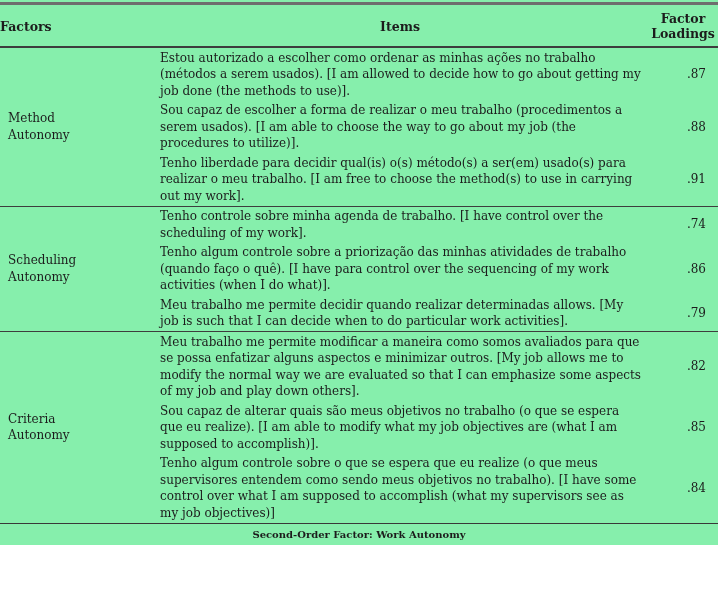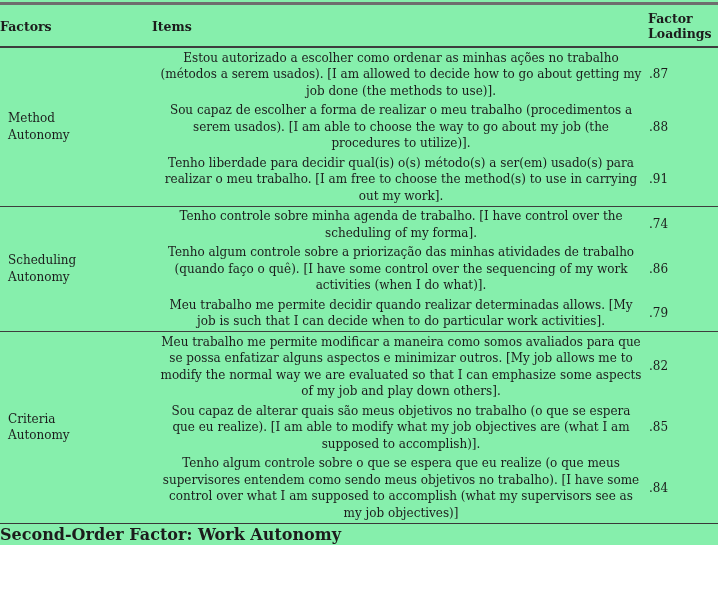--- a/index.html
+++ b/index.html
@@ -33,50 +33,51 @@
   
   tr.header-row th {
     border-bottom: 2px solid #3d3d3d;
     font-weight: bold;
     font-size: 12.5px;
     line-height: 15px;
     padding: 6px 0 5px 0;
     vertical-align: middle;
   }
   th.h-factors { text-align: left; padding-left: 8px; }
-  th.h-items   { text-align: left; padding-left: 8px; }
-  th.h-loadings{ text-align: left; padding-right: 10px; }
+  th.h-items   { text-align: center; padding-left: 8px; }
+  th.h-loadings{ text-align: center; padding-right: 10px; }
 
   
   tr.sec-first > td { border-top: 1.5px solid #3d3d3d; }
   td.factor-cell {
     vertical-align: middle;
     padding-left: 8px;
   }
   td.factor-cell .factor-label {
     display: block;
     width: 92px;
   }
   td.item-cell {
     padding: 1.5px 6px 1.5px 8px;
     vertical-align: middle;
-    text-align: center;
+    text-align: left;
   }
   td.loading-cell {
-    text-align: left;
+    text-align: right;
     vertical-align: middle;
     padding-right: 12px;
   }
 
   
   tr.so-title-row td {
     border-top: 1px solid #383838;
     border-bottom: 4px double #555555;
+    text-align: center;
     font-weight: bold;
-    font-size: 16px;
+    font-size: 10px;
     padding: 3px 0 3px 0;
     line-height: 15px;
   }
   tr.so-row td {
     padding: 2.5px 0 2.5px 0;
     line-height: 14px;
   }
   tr.so-row td.so-label { padding-left: 8px; text-align: left; }
   tr.so-row td.loading-cell { padding-top: 2.5px; padding-bottom: 2.5px; font-family: Liberation Serif, serif; }
 </style>
@@ -112,25 +113,25 @@
       </tr>
       <tr>
         <td class="item-cell">Tenho liberdade para decidir qual(is) o(s) método(s) a ser(em) usado(s) para realizar o meu trabalho. [I am free to choose the method(s) to use in carrying out my work].</td>
         <td class="loading-cell">.91</td>
       </tr>
 
       <tr class="sec-first">
         <td class="factor-cell" rowspan="3">
           <span class="factor-label">Scheduling Autonomy</span>
         </td>
-        <td class="item-cell">Tenho controle sobre minha agenda de trabalho. [I have control over the scheduling of my forma].</td>
+        <td class="item-cell">Tenho controle sobre minha agenda de trabalho. [I have control over the scheduling of my work].</td>
         <td class="loading-cell">.74</td>
       </tr>
       <tr>
-        <td class="item-cell">Tenho algum controle sobre a priorização das minhas atividades de trabalho (quando faço o quê). [I have some control over the sequencing of my work activities (when I do what)].</td>
+        <td class="item-cell">Tenho algum controle sobre a priorização das minhas atividades de trabalho (quando faço o quê). [I have para control over the sequencing of my work activities (when I do what)].</td>
         <td class="loading-cell">.86</td>
       </tr>
       <tr>
         <td class="item-cell">Meu trabalho me permite decidir quando realizar determinadas allows. [My job is such that I can decide when to do particular work activities].</td>
         <td class="loading-cell">.79</td>
       </tr>
 
       <tr class="sec-first">
         <td class="factor-cell" rowspan="3">
           <span class="factor-label">Criteria Autonomy</span>

